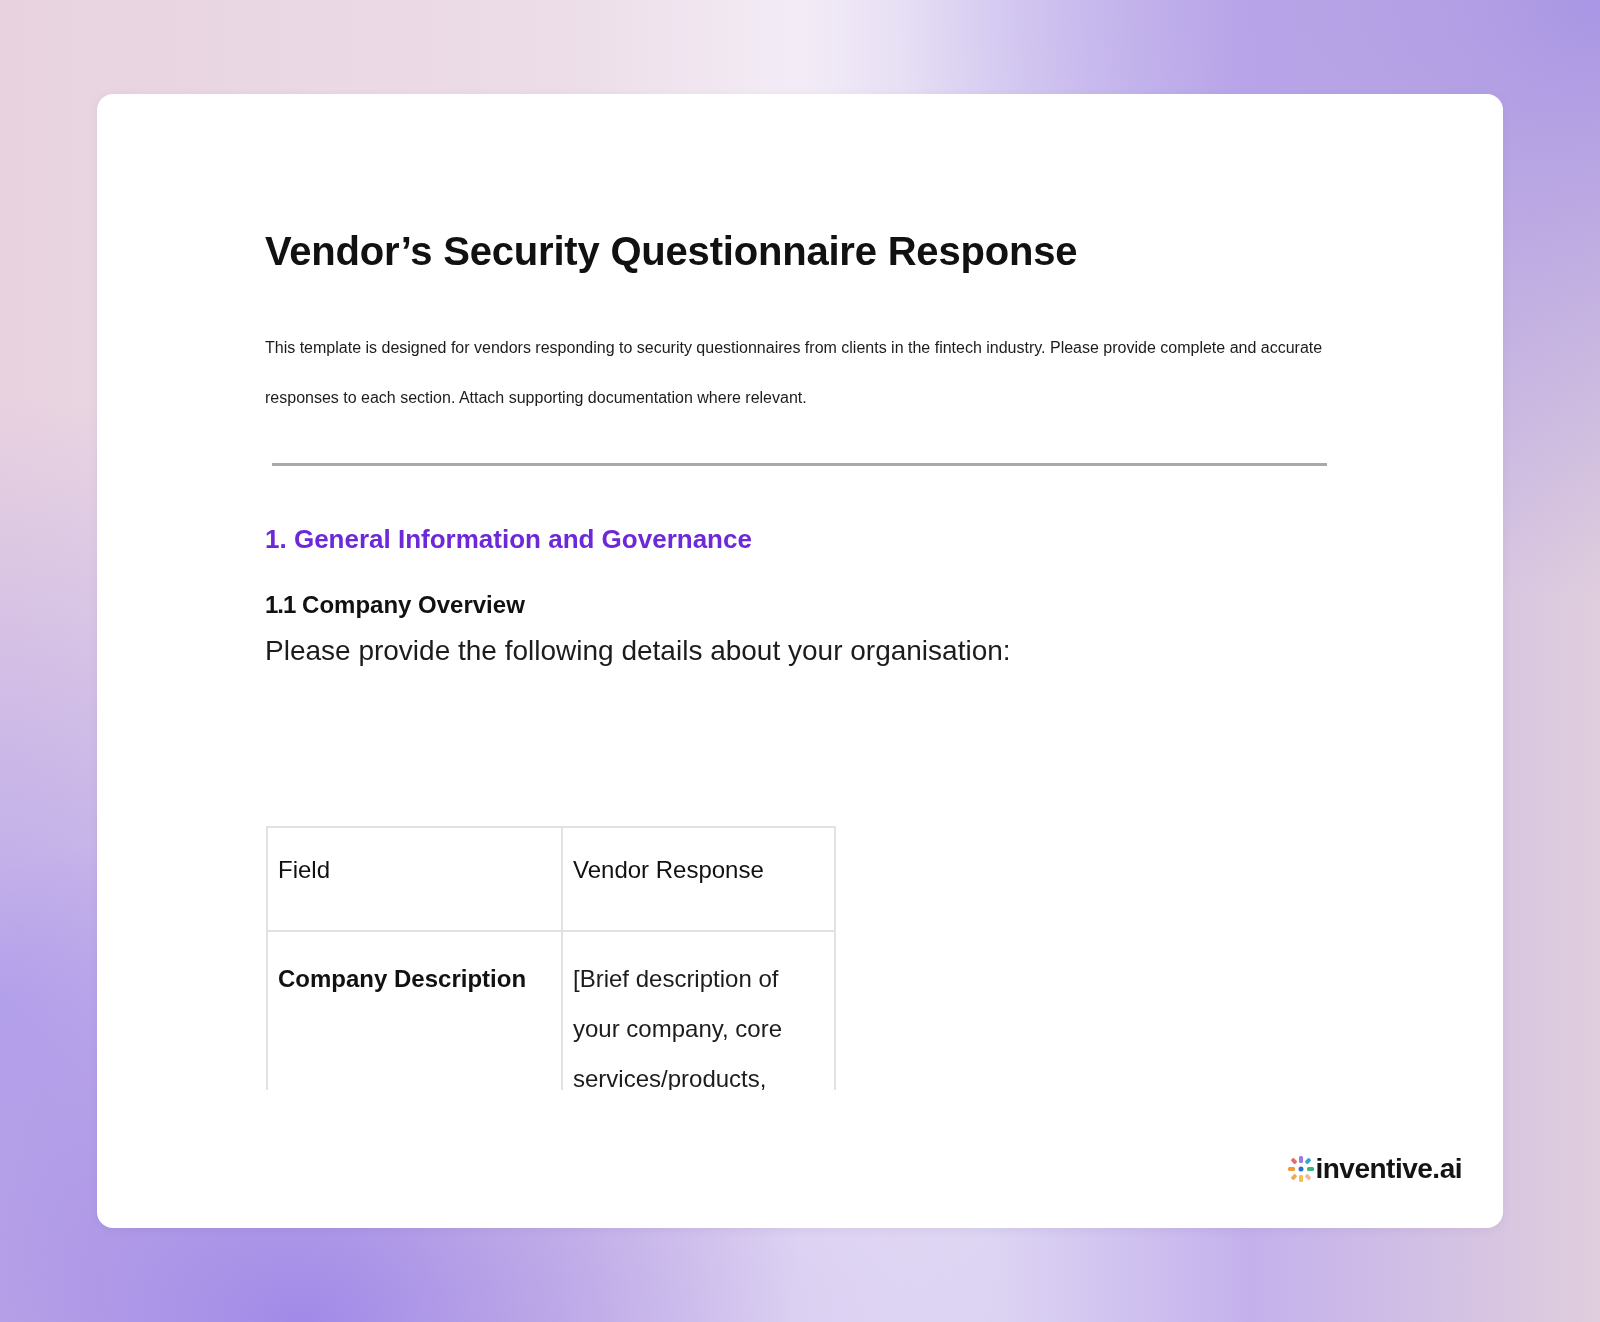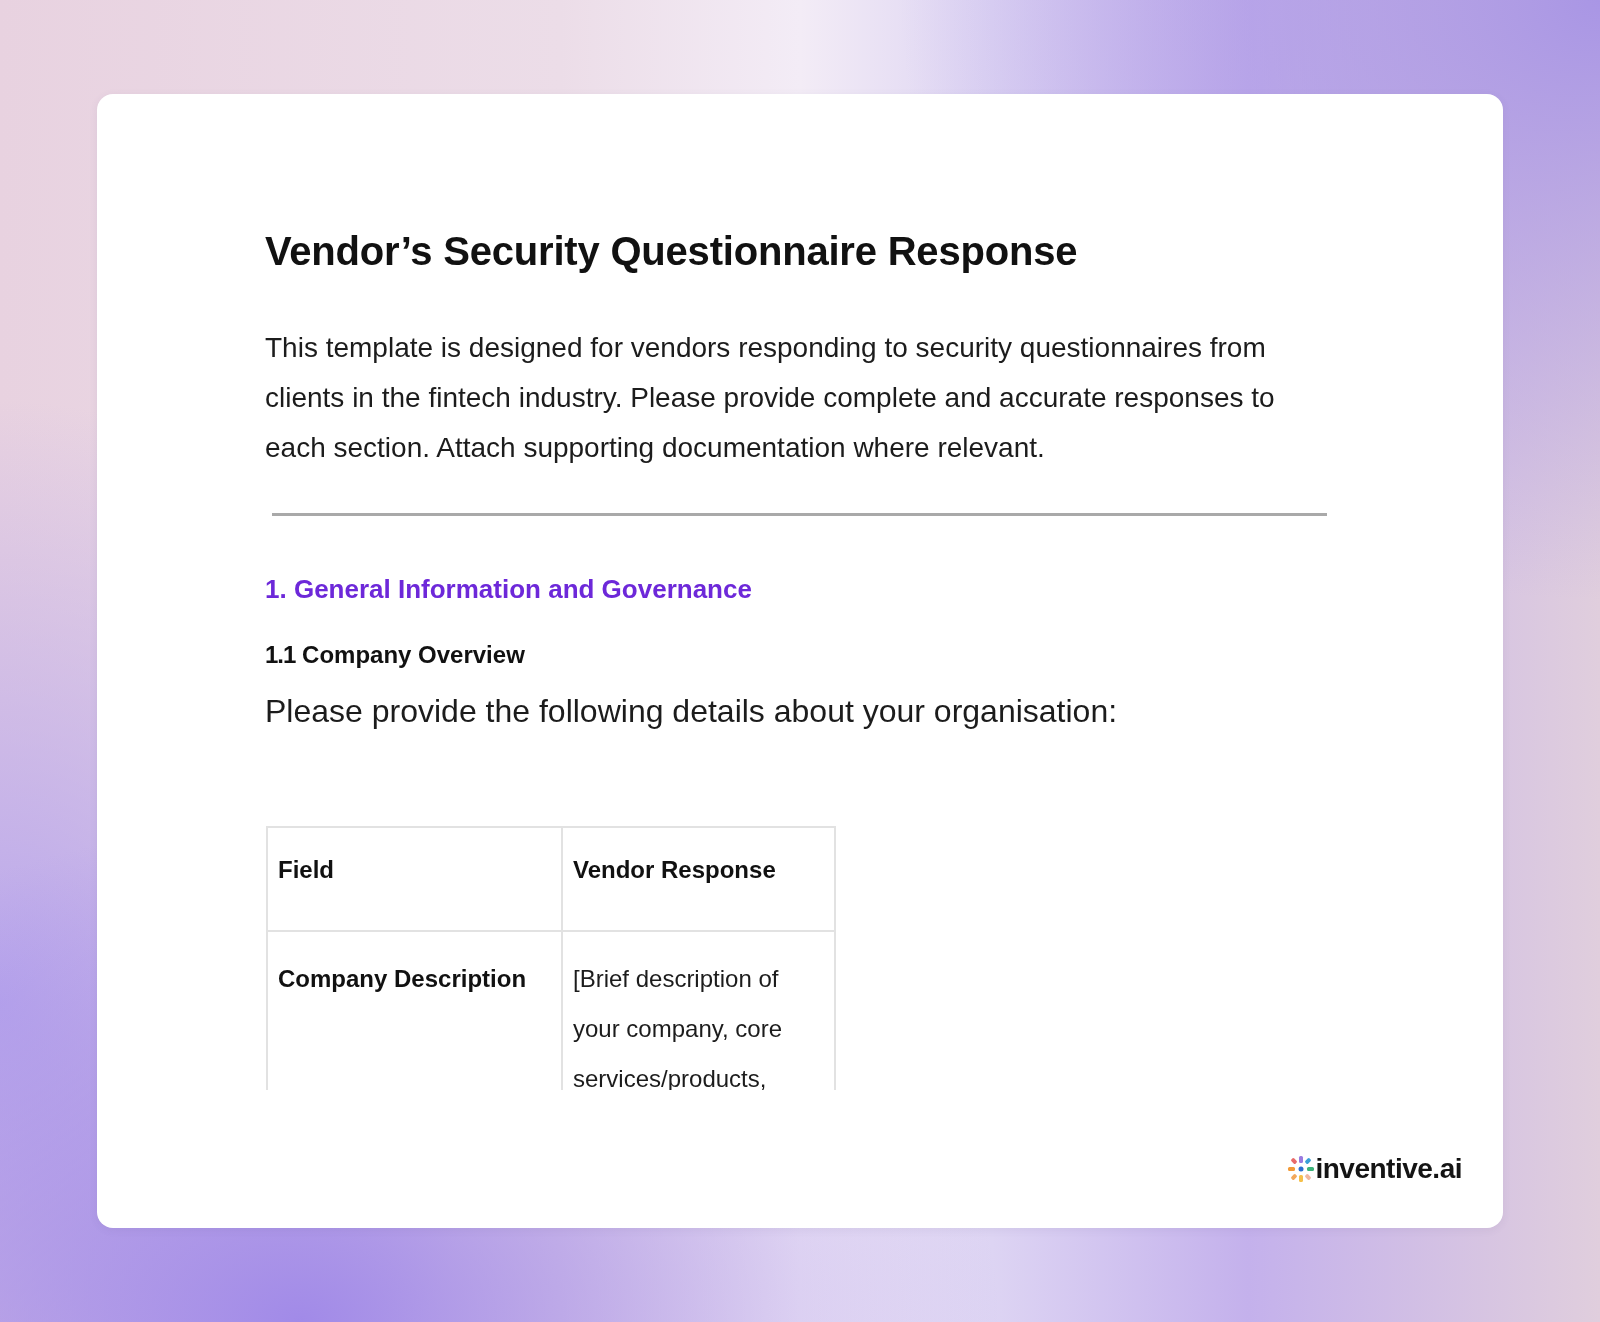--- a/index.html
+++ b/index.html
@@ -30,21 +30,21 @@
     }
     .title {
       font-size: 40px;
       font-weight: 700;
       line-height: 83px;
       letter-spacing: -0.2px;
       color: #111111;
     }
     .intro {
       margin-top: 30px;
-      font-size: 28px;
+      font-size: 16px;
       line-height: 50px;
       color: #1c1c1c;
       width: 1070px;
     }
     .divider {
       margin-top: 40px;
       margin-left: 7px;
       width: 1055px;
       height: 3px;
       background: #a9a9a9;
@@ -56,22 +56,22 @@
       color: #6d28d9;
     }
     .subsection {
       margin-top: 36px;
       font-size: 24px;
       color: #111111;
     }
     .subsection .num { font-weight: 700; letter-spacing: -1px; }
     .subsection .label { font-weight: 700; text-align: right; }
     .prompt {
-      margin-top: 24px;
-      font-size: 32px;
+      margin-top: 16px;
+      font-size: 28px;
       color: #1c1c1c;
     }
     .table-wrap {
       position: absolute;
       left: 168px; top: 731px;
       width: 572px; height: 265px;
       overflow: hidden;
     }
     table {
       border-collapse: collapse;
@@ -82,21 +82,21 @@
     th, td {
       border: 2px solid #e2e2e2;
       vertical-align: top;
       text-align: left;
       font-size: 24px;
       color: #111111;
     }
     th {
       height: 104px;
       padding: 28px 10px 0 10px;
-      font-weight: 700;
+      font-weight: 400;
     }
     td {
       padding: 22px 10px 0 10px;
       line-height: 50px;
     }
     td.field { font-weight: 700; width: 295px; }
     td.response { font-weight: 400; color: #1c1c1c; }
     .logo {
       position: absolute;
       right: 41px; bottom: 43px;

